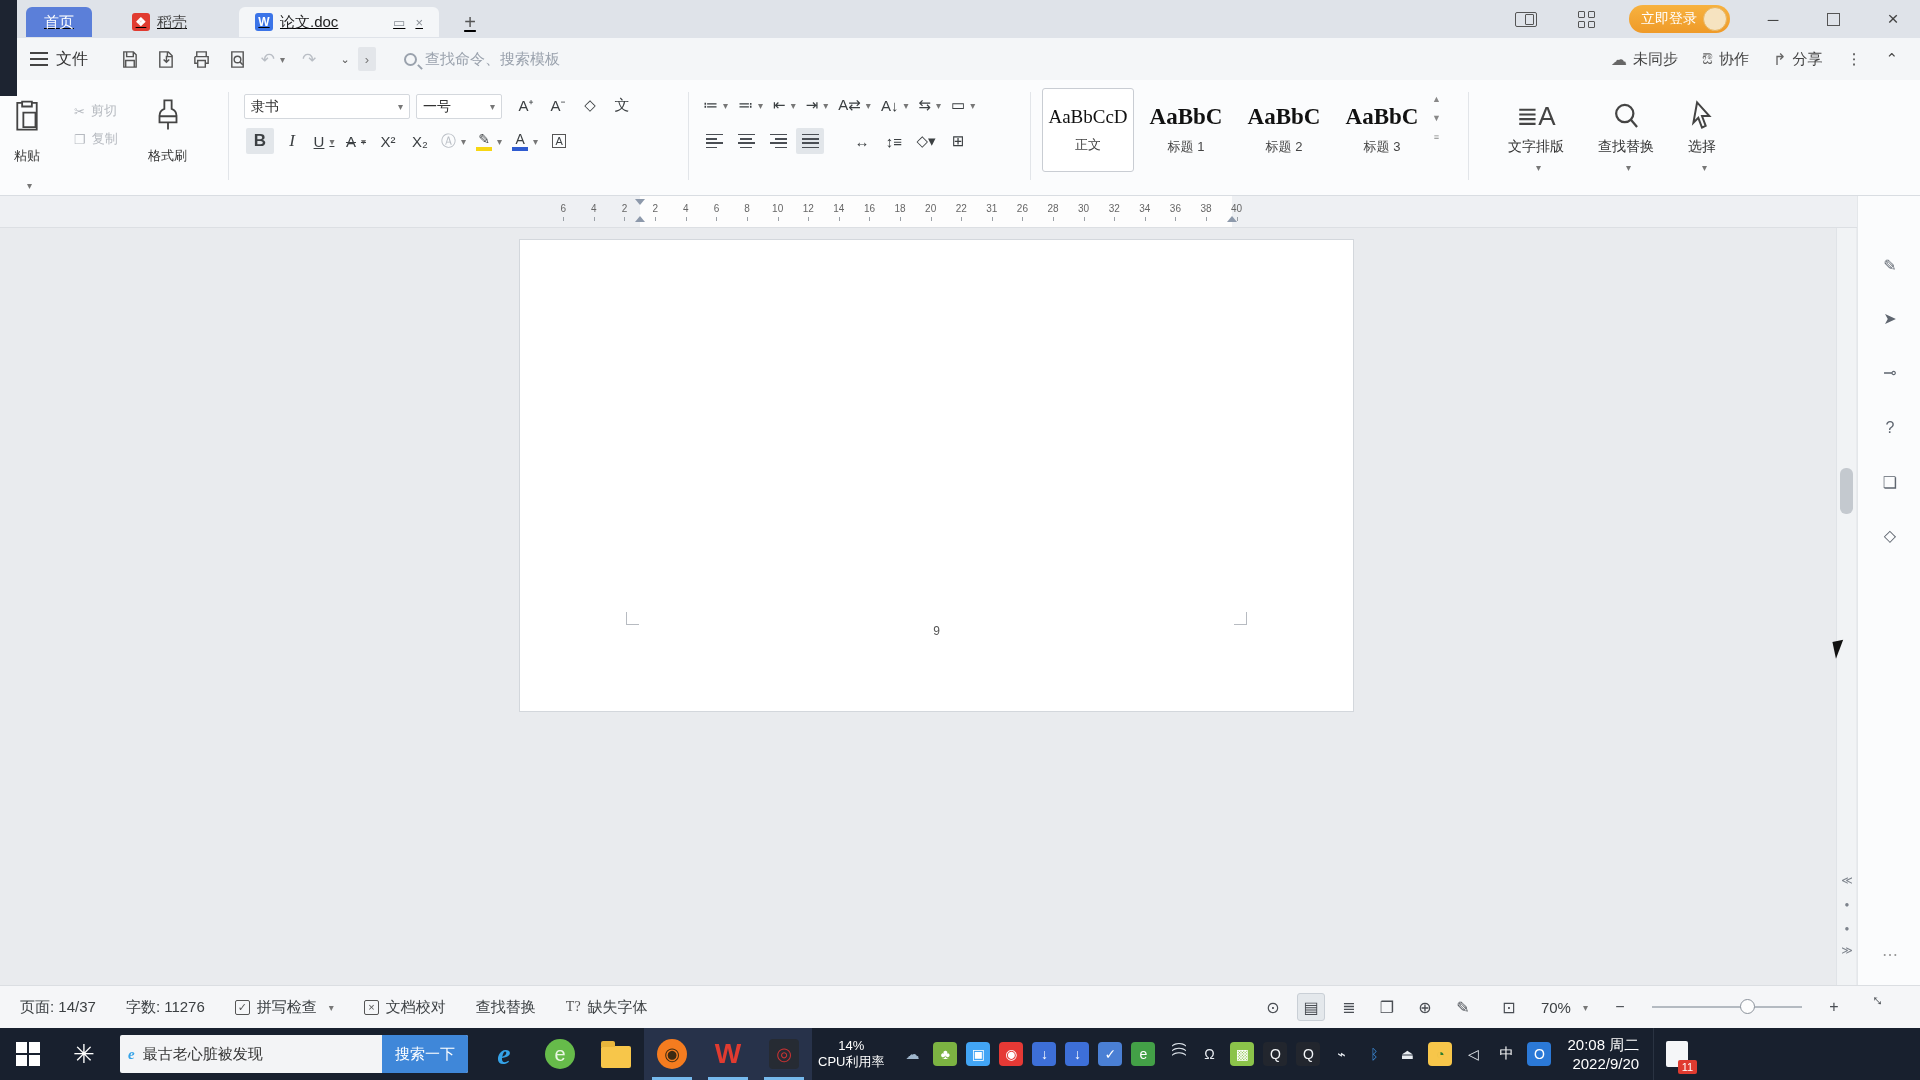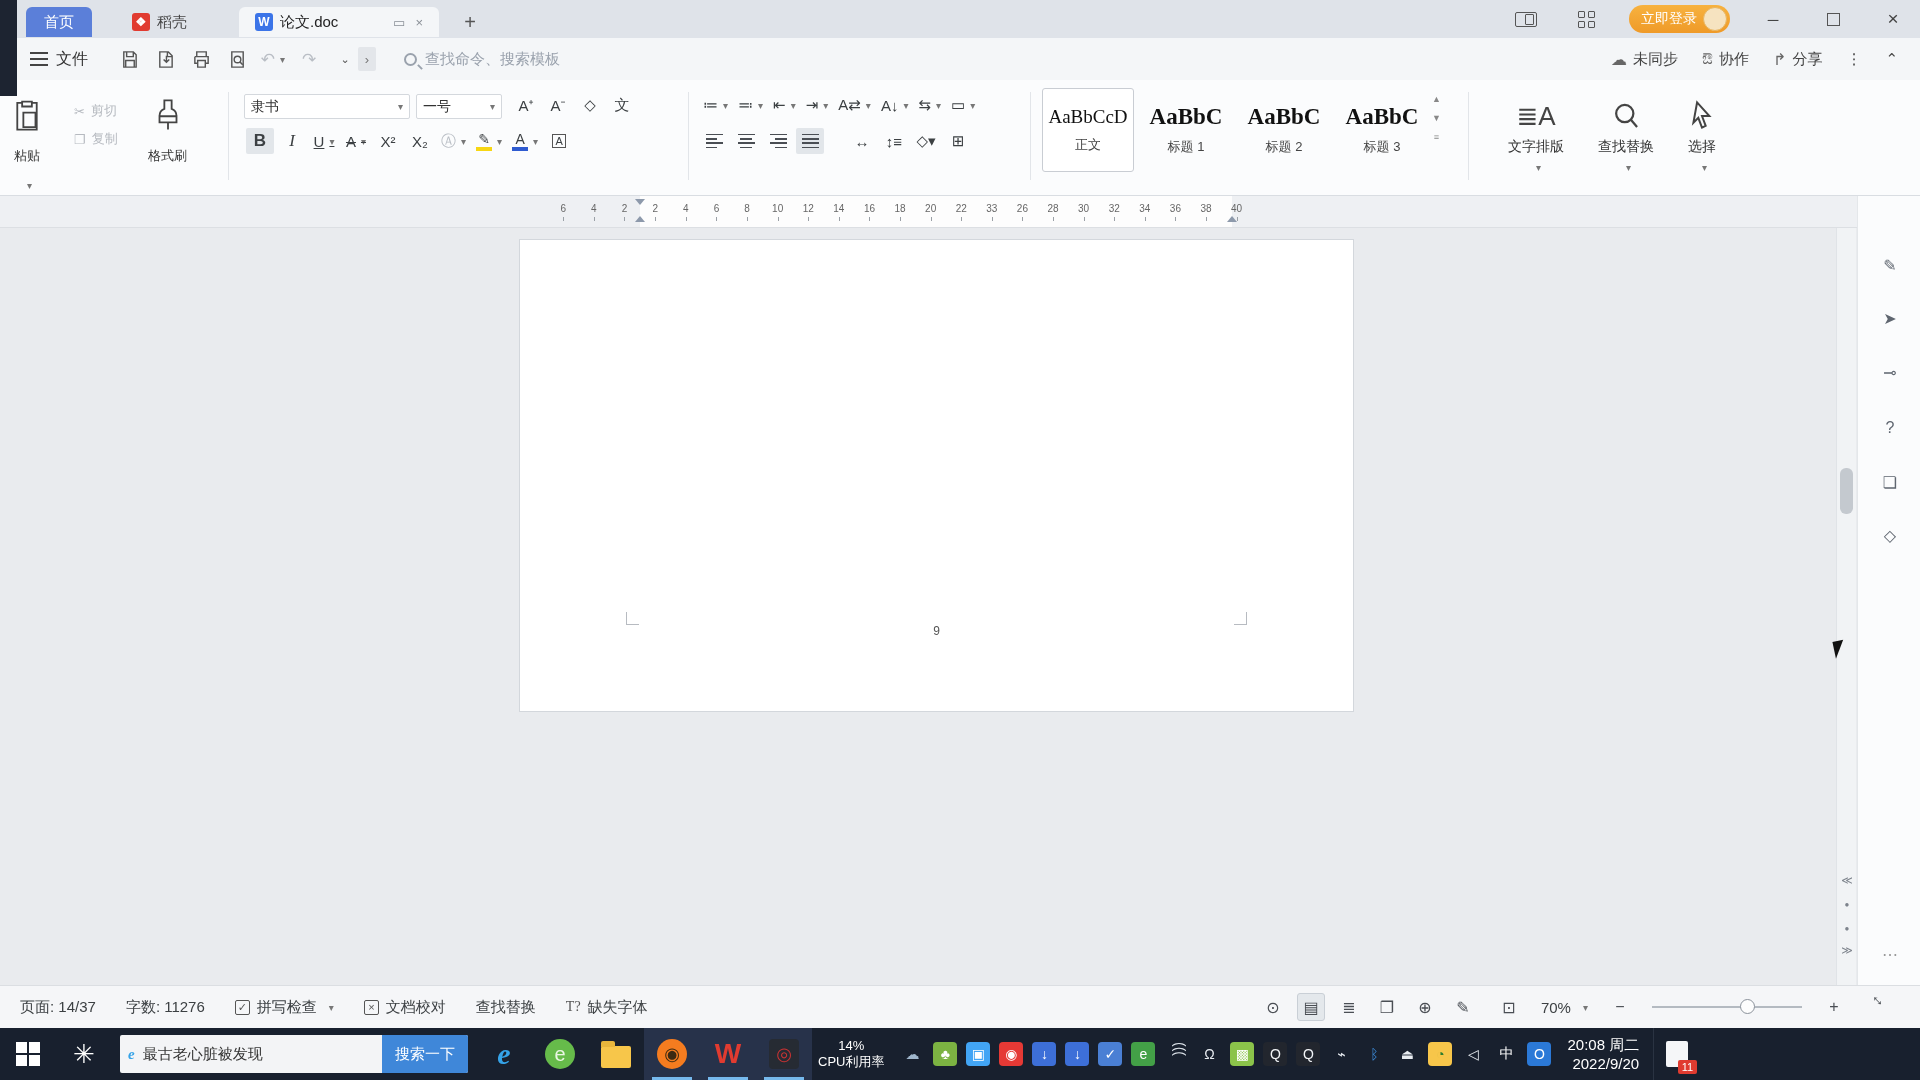--- a/index.html
+++ b/index.html
@@ -1,19 +1,19 @@
 <!DOCTYPE html>
 <html><head>
 <meta charset="utf-8">
 <style>
   *{margin:0;padding:0;box-sizing:border-box;}
   html,body{width:1920px;height:1080px;overflow:hidden;font-family:"Liberation Sans",sans-serif;}
   #app{position:relative;width:1920px;height:1080px;background:#e9ebee;}
   
-  .titlebar{position:absolute;left:0;top:0;width:1920px;height:38px;background:#dfe3e9;display:flex;align-items:center;}
+  .titlebar{position:absolute;left:0;top:0;width:1920px;height:38px;background:#dfe3e9;display:flex;align-items:center;text-decoration:underline;}
   .edgestrip{position:absolute;left:0;top:0;width:17px;height:96px;background:#1d2431;z-index:5;}
   .tab{height:30px;margin-top:6px;display:flex;align-items:center;padding:0 16px;font-size:15px;color:#333;border-radius:6px 6px 0 0;}
   .tab.home{background:#5b7fd9;color:#fff;margin-left:26px;width:66px;justify-content:center;}
   .tab.shop{margin-left:24px;color:#444;}
   .tab.doc{background:#f4f6f8;margin-left:36px;width:200px;color:#222;}
   .tabicon{width:18px;height:18px;border-radius:3px;margin-right:7px;display:inline-flex;align-items:center;justify-content:center;font-size:12px;color:#fff;font-weight:bold;}
   .tab .ctrl{margin-left:auto;color:#8a9097;font-size:13px;display:flex;gap:10px;}
   .newtab{width:26px;height:26px;margin:6px 0 0 18px;font-size:20px;color:#555;display:flex;align-items:center;justify-content:center;}
   .tbright{position:absolute;right:0;top:0;height:38px;display:flex;align-items:center;gap:26px;padding-right:10px;}
   .winbtn{width:34px;height:30px;display:flex;align-items:center;justify-content:center;color:#444;font-size:15px;}
@@ -425,21 +425,21 @@
         <span>4</span>
         <span>6</span>
         <span>8</span>
         <span>10</span>
         <span>12</span>
         <span>14</span>
         <span>16</span>
         <span>18</span>
         <span>20</span>
         <span>22</span>
-        <span>33</span>
+        <span>31</span>
         <span>26</span>
         <span>28</span>
         <span>30</span>
         <span>32</span>
         <span>34</span>
         <span>36</span>
         <span>38</span>
         <span>40</span>
       </div>
     <span class="indmark indtop" style="left:635px;top:3px;"></span>

